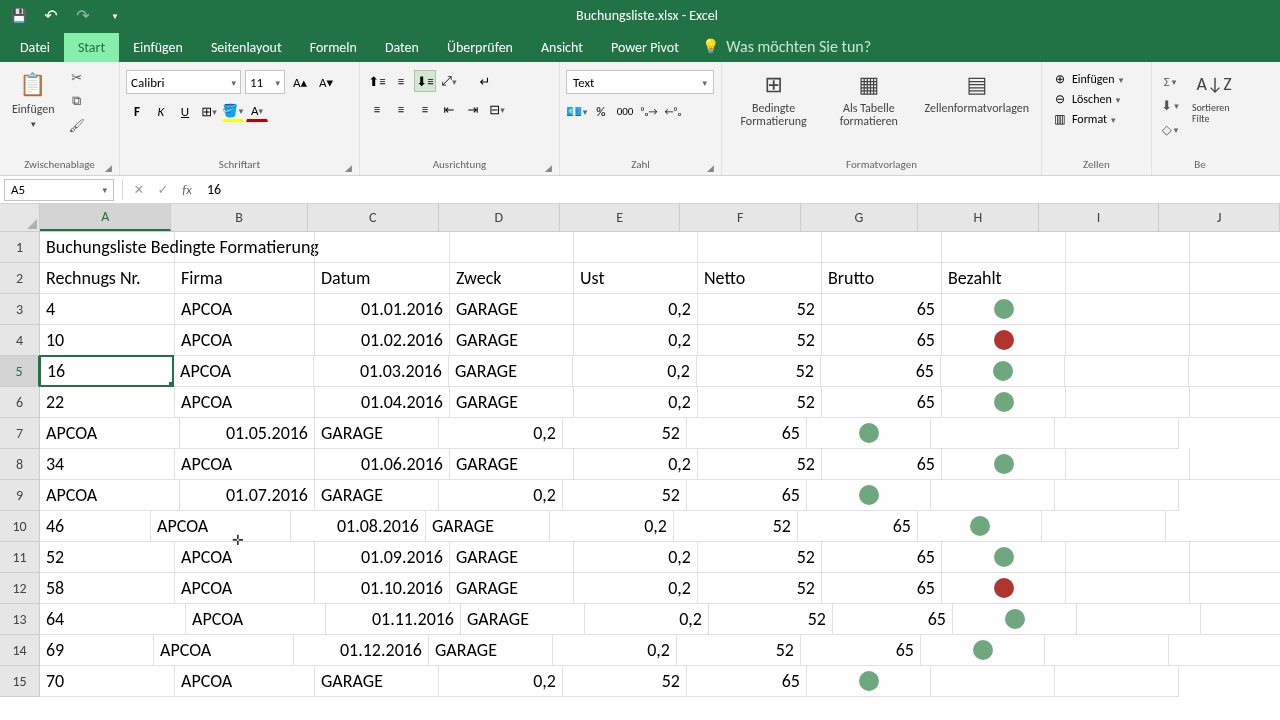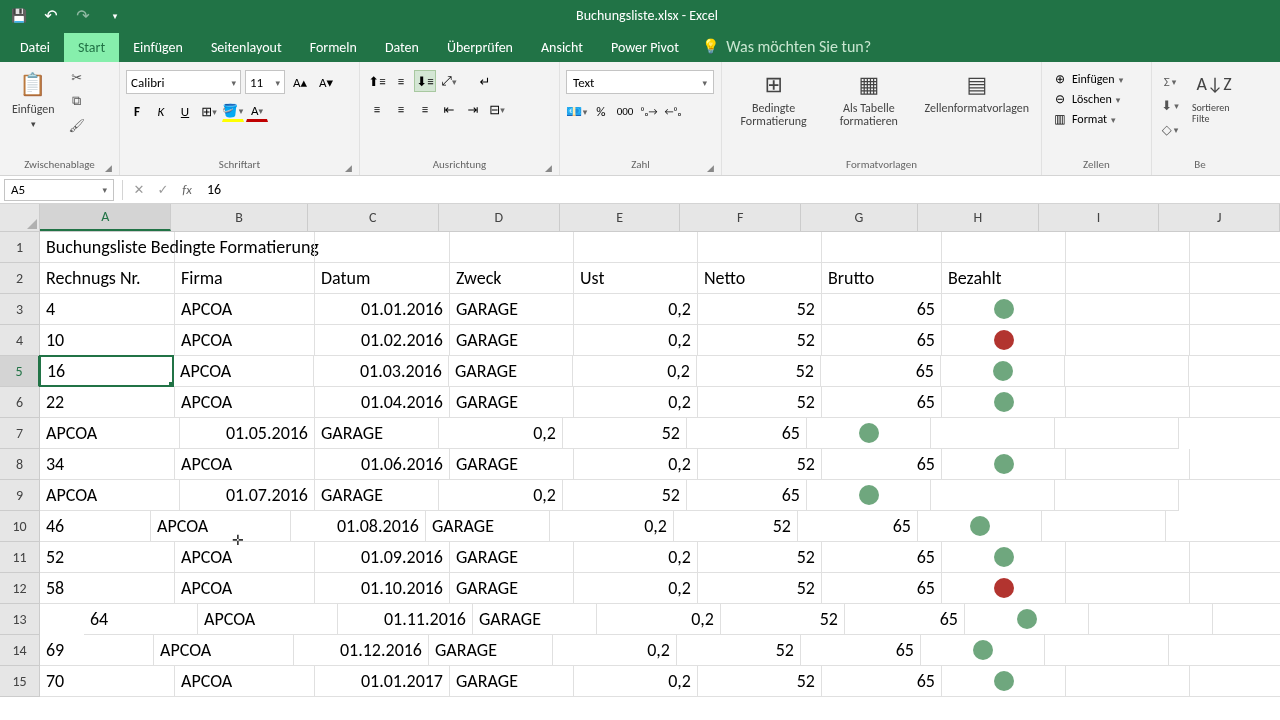--- a/index.html
+++ b/index.html
@@ -448,21 +448,21 @@
         <div class="cell num" style="width: 124px;">0,2</div>
         <div class="cell num" style="width: 124px;">52</div>
         <div class="cell num" style="width: 120px;">65</div>
         <div class="cell ctr" style="width: 124px;">
           <div class="dot red"></div>
         </div>
         <div class="cell" style="width: 124px;"></div>
         <div class="cell" style="width: 124px;"></div>
       </div>
       <div class="grid-row">
-        <div class="cell" style="width: 114px; margin-left: 44px;">64</div>
+        <div class="cell" style="width: 146px;">64</div>
         <div class="cell" style="width: 140px;">APCOA</div>
         <div class="cell num" style="width: 135px;">01.11.2016</div>
         <div class="cell" style="width: 124px;">GARAGE</div>
         <div class="cell num" style="width: 124px;">0,2</div>
         <div class="cell num" style="width: 124px;">52</div>
         <div class="cell num" style="width: 120px;">65</div>
         <div class="cell ctr" style="width: 124px;">
           <div class="dot green"></div>
         </div>
         <div class="cell" style="width: 124px;"></div>
@@ -478,21 +478,20 @@
         <div class="cell num" style="width: 120px;">65</div>
         <div class="cell ctr" style="width: 124px;">
           <div class="dot green"></div>
         </div>
         <div class="cell" style="width: 124px;"></div>
         <div class="cell" style="width: 124px;"></div>
       </div>
       <div class="grid-row">
         <div class="cell" style="width: 135px;">70</div>
         <div class="cell" style="width: 140px;">APCOA</div>
-        <div class="cell num" style="width: 135px;">01.01.2017</div>
         <div class="cell" style="width: 124px;">GARAGE</div>
         <div class="cell num" style="width: 124px;">0,2</div>
         <div class="cell num" style="width: 124px;">52</div>
         <div class="cell num" style="width: 120px;">65</div>
         <div class="cell ctr" style="width: 124px;">
           <div class="dot green"></div>
         </div>
         <div class="cell" style="width: 124px;"></div>
         <div class="cell" style="width: 124px;"></div>
       </div>

